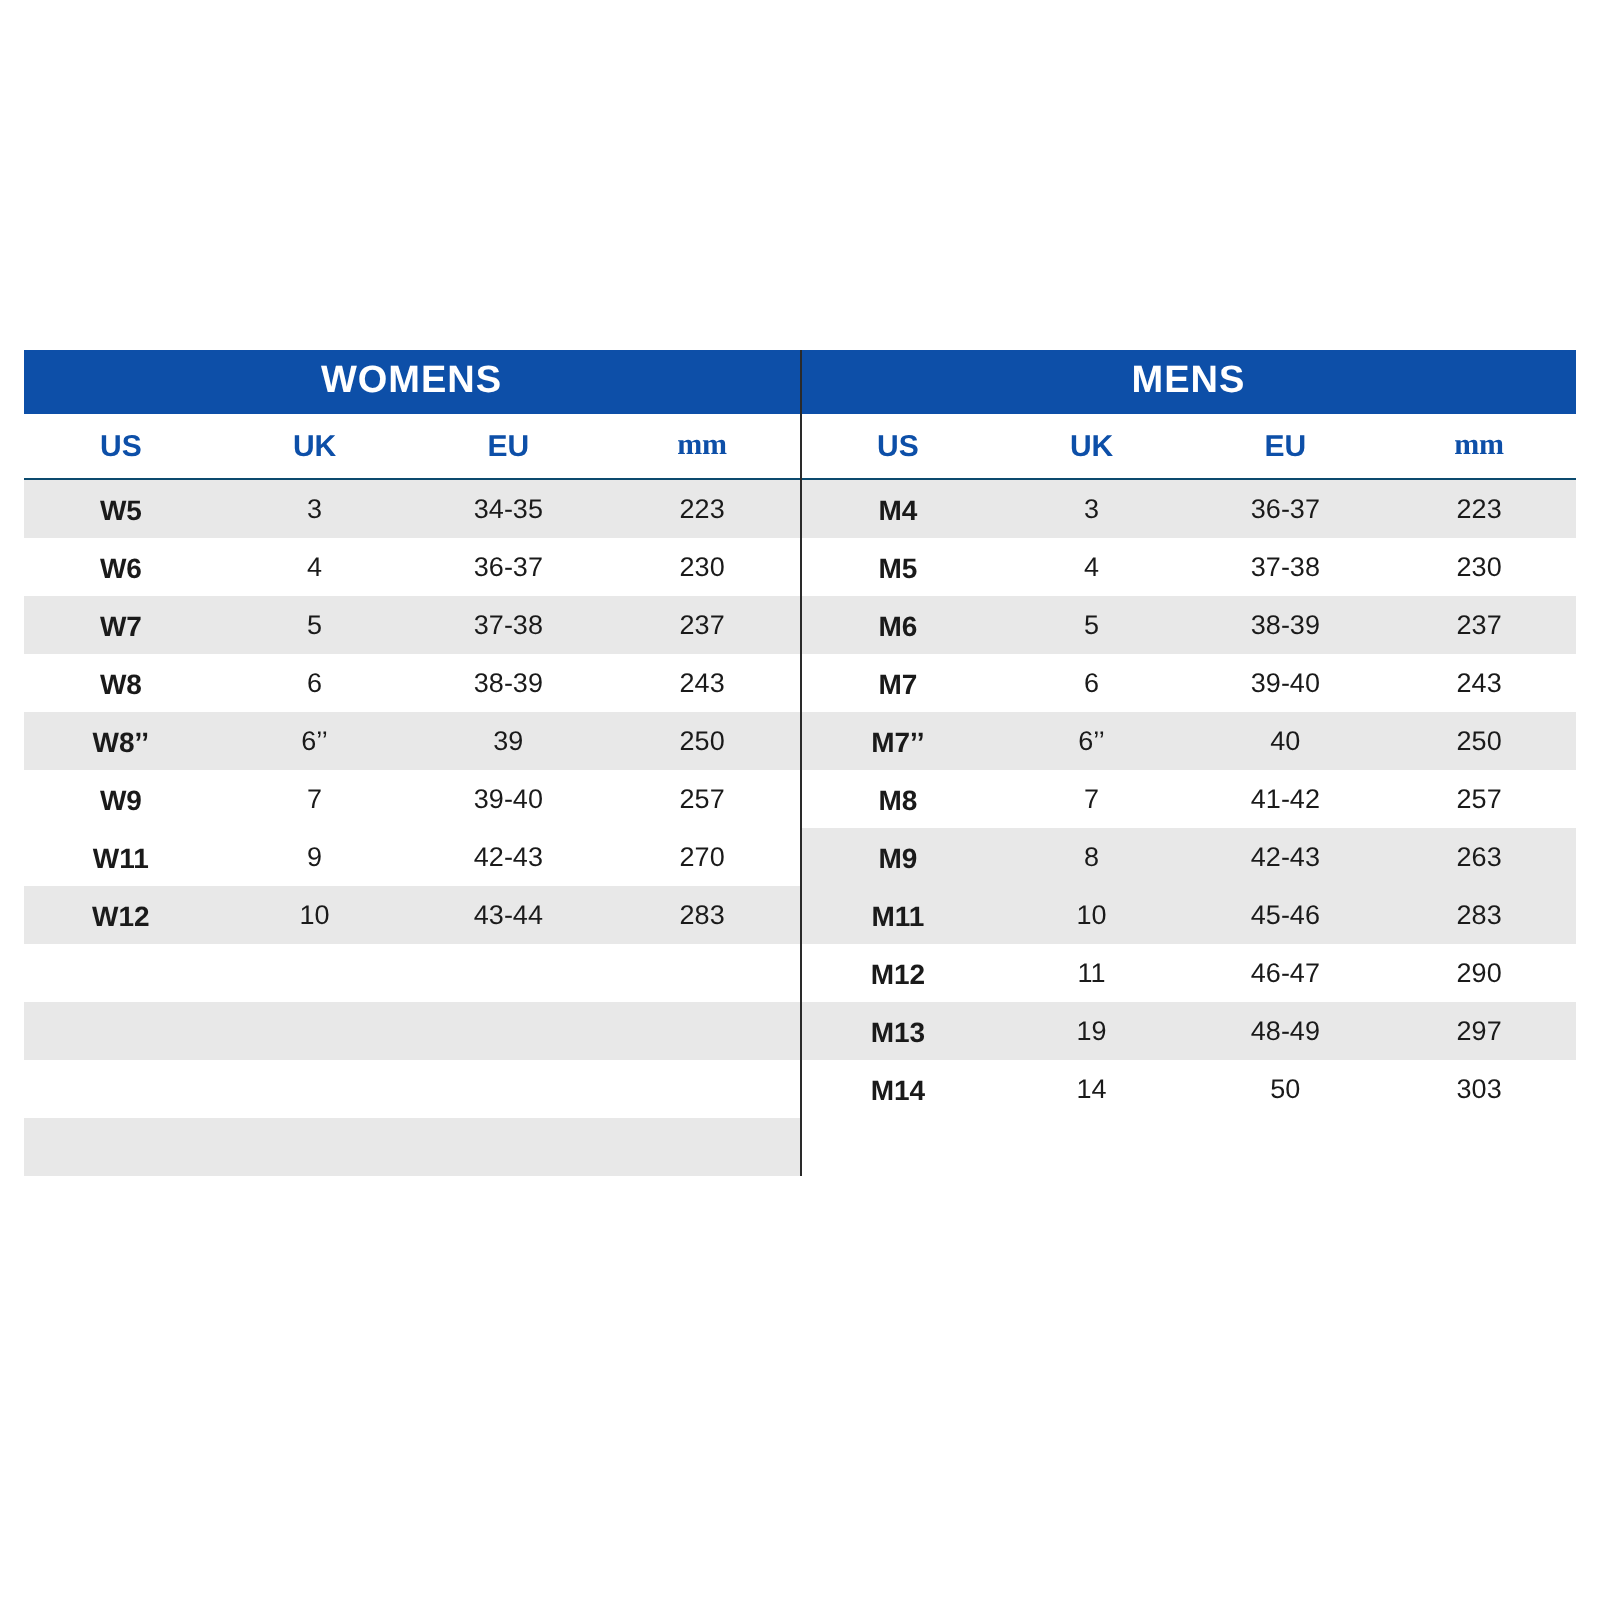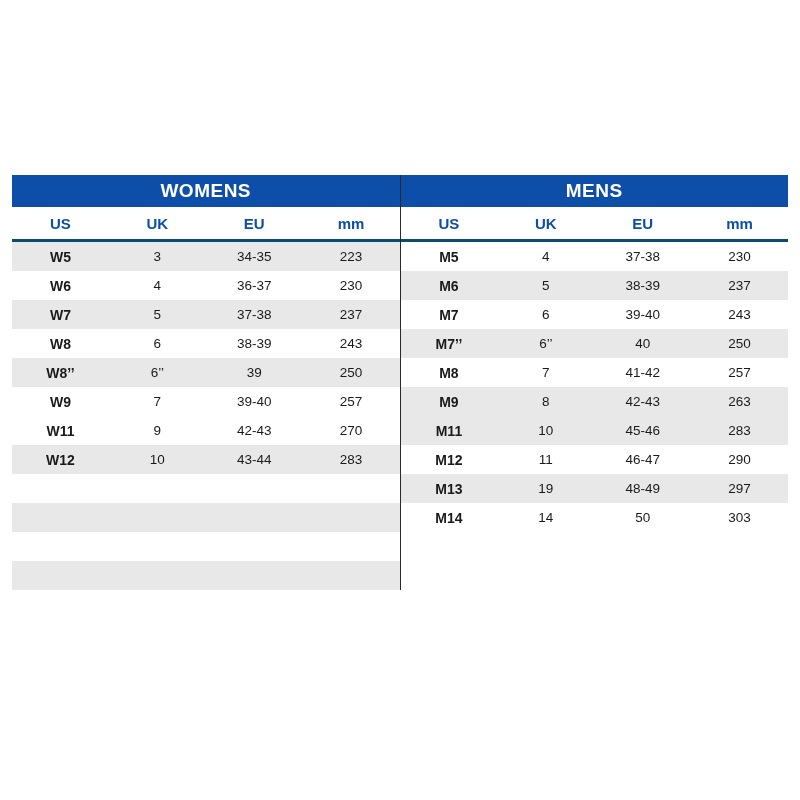--- a/index.html
+++ b/index.html
@@ -52,42 +52,42 @@
     border-collapse: collapse;
     table-layout: fixed;
   }
   table.size-table th {
     color: #0d4fa8;
     font-weight: bold;
     font-size: 15px;
     height: 30px;
     text-align: center;
     background: #ffffff;
-    border-bottom: 3px solid #0c4a6e;
+    border-bottom: 1px solid #0c4a6e;
   }
   table.size-table td {
     text-align: center;
     font-size: 13.5px;
     height: 27px;
     color: #1a1a1a;
   }
   table.size-table td.us {
     font-weight: bold;
     font-size: 14px;
   }
   table.size-table tr.shade td {
     background: #e8e8e8;
   }
   table.size-table tr.plain td {
     background: #ffffff;
   }
   .col-us { width: 25%; }
   .col-uk { width: 25%; }
   .col-eu { width: 25%; }
-  .col-mm { width: 25%; }
+  .col-mm { width: 25%; font-family: Liberation Serif, serif; }
   .empty-cell { color: transparent; }
 </style>
 </head>
 <body>
 
 <div id="page">
   <div class="chart-wrap">
     <div class="panels">
 
       <div class="panel">
@@ -185,20 +185,26 @@
         <table class="size-table">
           <thead>
             <tr>
               <th class="col-us">US</th>
               <th class="col-uk">UK</th>
               <th class="col-eu">EU</th>
               <th class="col-mm">mm</th>
             </tr>
           </thead>
           <tbody>
+            <tr class="shade">
+              <td class="us">M4</td>
+              <td>3</td>
+              <td>36-37</td>
+              <td>223</td>
+            </tr>
             <tr class="plain">
               <td class="us">M5</td>
               <td>4</td>
               <td>37-38</td>
               <td>230</td>
             </tr>
             <tr class="shade">
               <td class="us">M6</td>
               <td>5</td>
               <td>38-39</td>

